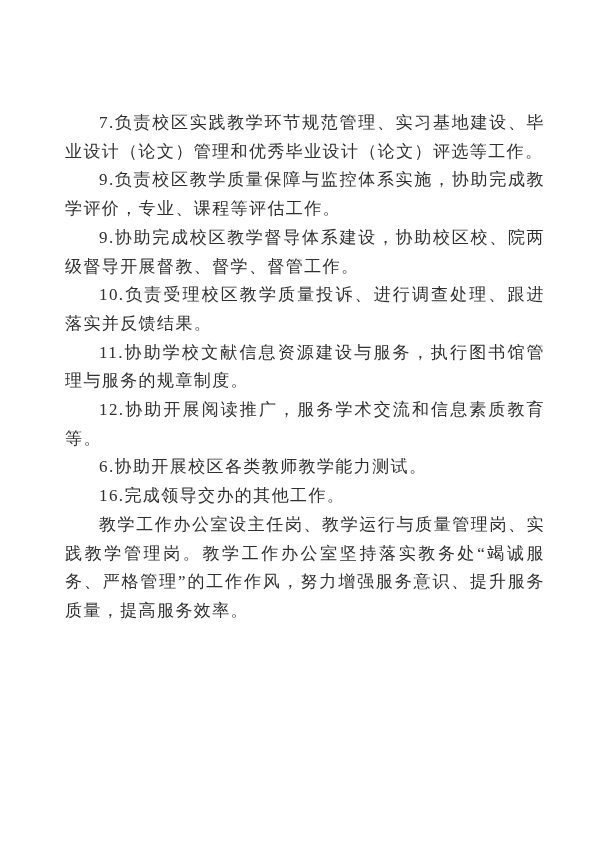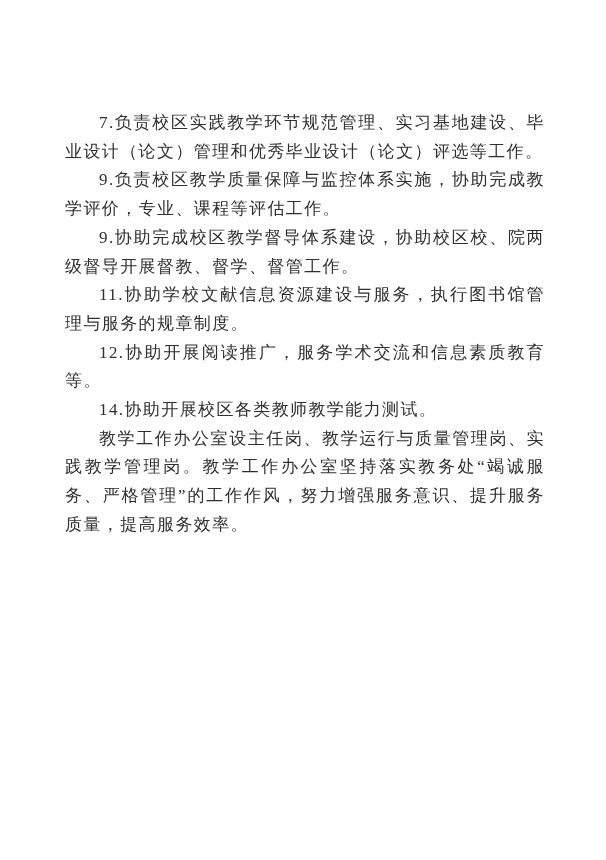--- a/index.html
+++ b/index.html
@@ -32,17 +32,19 @@
     word-break: break-all;
   }
 </style>
 </head>
 <body>
 
 <div class="page">
   <p class="para">7.负责校区实践教学环节规范管理、实习基地建设、毕业设计（论文）管理和优秀毕业设计（论文）评选等工作。</p>
   <p class="para">9.负责校区教学质量保障与监控体系实施，协助完成教学评价，专业、课程等评估工作。</p>
   <p class="para">9.协助完成校区教学督导体系建设，协助校区校、院两级督导开展督教、督学、督管工作。</p>
+  <p class="para">10.负责受理校区教学质量投诉、进行调查处理、跟进落实并反馈结果。</p>
   <p class="para">11.协助学校文献信息资源建设与服务，执行图书馆管理与服务的规章制度。</p>
   <p class="para">12.协助开展阅读推广，服务学术交流和信息素质教育等。</p>
-  <p class="para">14.协助开展校区各类教师教学能力测试。</p>
+  <p class="para">6.协助开展校区各类教师教学能力测试。</p>
+  <p class="para">16.完成领导交办的其他工作。</p>
   <p class="para">教学工作办公室设主任岗、教学运行与质量管理岗、实践教学管理岗。教学工作办公室坚持落实教务处“竭诚服务、严格管理”的工作作风，努力增强服务意识、提升服务质量，提高服务效率。</p>
 </div>
 
 </body></html>

